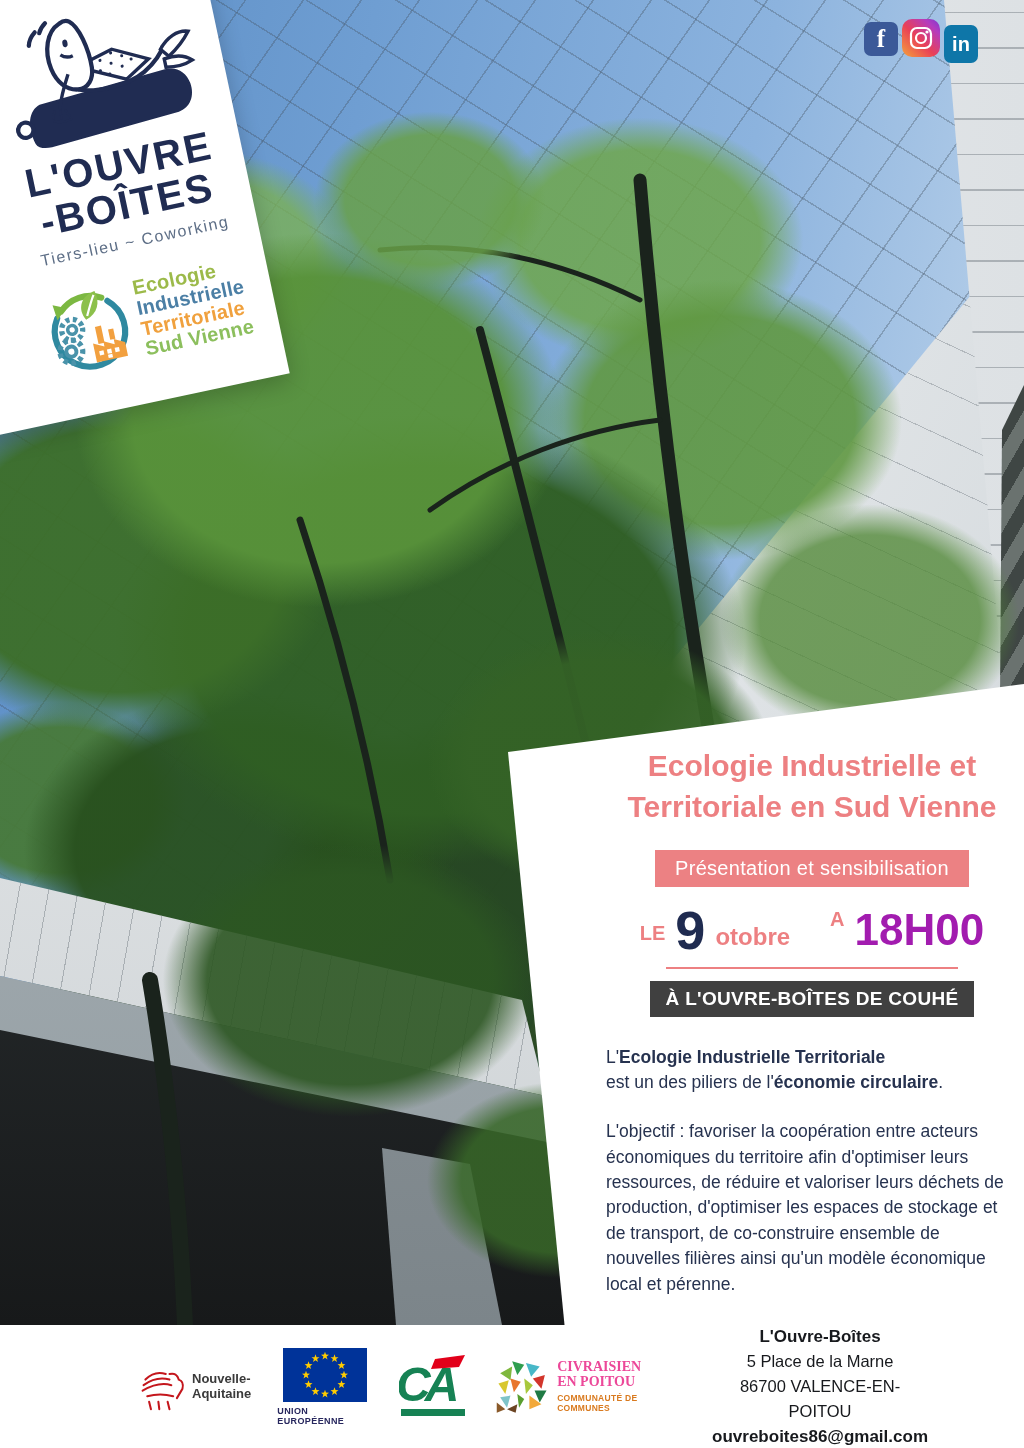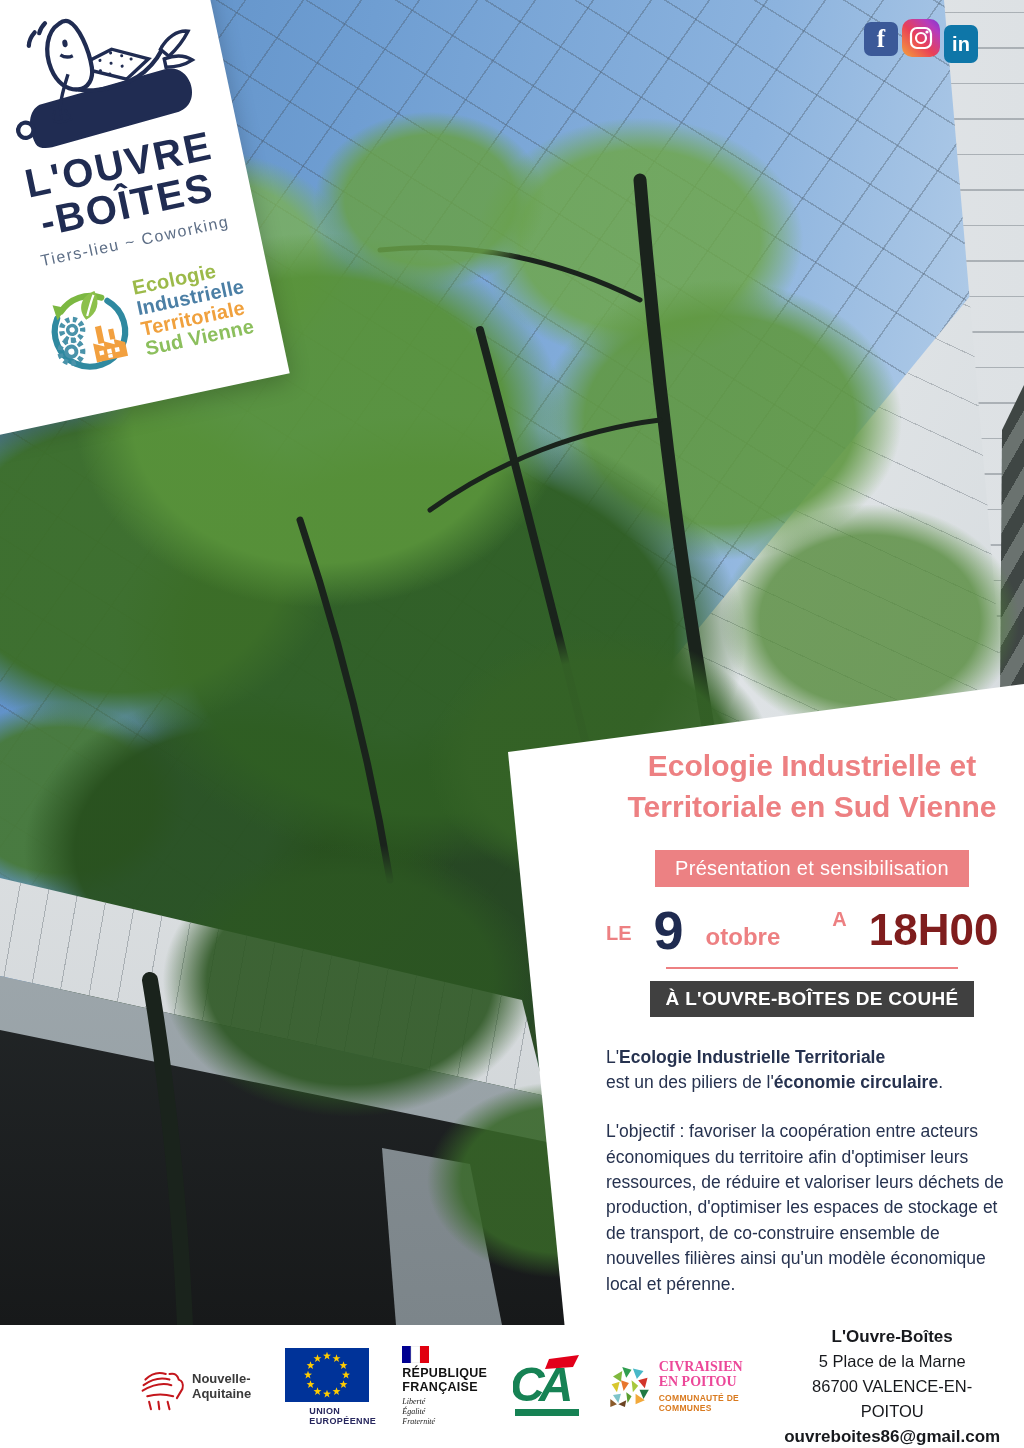--- a/index.html
+++ b/index.html
@@ -90,41 +90,41 @@
 
   
   .panel-bg{position:absolute;left:480px;top:660px;width:544px;height:680px;background:#fff;
       clip-path:polygon(28px 92px,544px 24px,544px 680px,86px 680px);
       filter:drop-shadow(-4px 4px 10px rgba(0,0,0,.22));}
   .panel{position:absolute;left:606px;top:744px;width:412px;}
   .kicker{color:#ED8082;font-size:30px;font-weight:500;text-align:center;letter-spacing:.5px;}
   .title{color:#ED8082;font-size:30px;font-weight:800;text-align:center;line-height:1.36;margin-top:2px;}
   .sub-badge{display:block;width:314px;margin:22px auto 0;background:#EC8183;color:#fff;
       font-size:20px;font-weight:500;text-align:center;padding:7px 0;letter-spacing:.3px;}
-  .date-row{display:flex;align-items:center;gap:22px;margin-top:16px;}
+  .date-row{display:flex;justify-content:center;align-items:center;gap:10px;margin-top:16px;}
   .d-le{color:#ED8082;font-weight:700;font-size:20px;transform:translateY(4px);}
   .d-day{color:#1F2B50;font-weight:800;font-size:54px;line-height:1;}
   .d-month{color:#ED8082;font-weight:700;font-size:24px;transform:translateY(7px);margin-right:30px;}
   .d-at{color:#ED8082;font-weight:700;font-size:20px;transform:translateY(-10px);}
-  .d-time{color:#7f1d1d;font-weight:800;font-size:44px;line-height:1;}
+  .d-time{color:#a21caf;font-weight:800;font-size:44px;line-height:1;}
   .date-hr{width:292px;border:0;border-top:2px solid #ED8082;margin:10px auto 12px;}
   .loc-wrap{text-align:center;}
   .loc-badge{display:inline-block;background:#404040;color:#fff;font-size:19px;font-weight:700;
       padding:7px 16px;letter-spacing:.3px;}
   .body-copy{margin-top:28px;color:#26324f;font-size:17.5px;line-height:1.45;}
   .body-copy p{margin:0 0 24px;}
   .body-copy b{font-weight:700;}
 
   
   .footer{position:absolute;left:0;top:1325px;width:1024px;height:123px;background:#fff;
       display:flex;align-items:center;padding-left:138px;gap:26px;}
   .flogo{display:flex;flex-direction:column;align-items:center;}
   .na{flex-direction:row;align-items:center;gap:4px;}
   .na-text{font-size:13px;font-weight:700;color:#3a3a3a;line-height:1.1;}
-  .eu .cap{margin-top:4px;font-size:9px;font-weight:700;color:#27275e;letter-spacing:.4px;margin-left:32px;}
+  .eu .cap{margin-top:4px;font-size:9px;font-weight:700;color:#27275e;letter-spacing:.4px;}
   .rf{align-items:flex-start;}
   .rf-name{font-size:12.5px;font-weight:800;color:#111;line-height:1.1;letter-spacing:.3px;}
   .rf-motto{margin-top:3px;font-family:"Liberation Serif",serif;font-style:italic;font-size:8px;
       color:#222;line-height:1.25;}
   .civ{flex-direction:row;gap:7px;align-items:center;}
   .civ-name{font-family:"Liberation Serif",serif;font-weight:700;font-size:14px;color:#ec4899;line-height:1.05;}
   .civ-cap{font-size:8.5px;font-weight:700;color:#d97a1f;letter-spacing:.3px;margin-top:3px;}
   .contact{margin-left:auto;margin-right:96px;text-align:center;color:#17191d;font-size:16.5px;line-height:1.5;}
   .contact .c-name,.contact .c-email{font-weight:700;font-size:17px;}
 </style>
@@ -315,36 +315,20 @@
             <polygon points="32.5,39.3 33.5,42.1 36.5,42.2 34.1,44.0 35.0,46.9 32.5,45.2 30.0,46.9 30.9,44.0 28.5,42.2 31.5,42.1" fill="#FFCC00"></polygon>
             <polygon points="25.5,32.3 26.5,35.1 29.5,35.2 27.2,37.0 28.0,39.9 25.5,38.2 23.1,39.9 23.9,37.0 21.6,35.2 24.5,35.1" fill="#FFCC00"></polygon>
             <polygon points="23.0,22.8 24.0,25.6 27.0,25.7 24.6,27.5 25.5,30.4 23.0,28.7 20.5,30.4 21.4,27.5 19.0,25.7 22.0,25.6" fill="#FFCC00"></polygon>
             <polygon points="25.5,13.3 26.5,16.1 29.5,16.2 27.2,18.0 28.0,20.9 25.5,19.2 23.1,20.9 23.9,18.0 21.6,16.2 24.5,16.1" fill="#FFCC00"></polygon>
             <polygon points="32.5,6.3 33.5,9.2 36.5,9.2 34.1,11.1 35.0,13.9 32.5,12.2 30.0,13.9 30.9,11.1 28.5,9.2 31.5,9.2" fill="#FFCC00"></polygon>
           </g>
       </svg>
       <div class="cap">UNION EUROPÉENNE</div>
     </div>
 
-    <div class="flogo rf">
-      <svg width="27" height="17" viewBox="0 0 27 17">
-        <rect x="0" y="0" width="9" height="17" fill="#000091"></rect>
-        <rect x="9" y="0" width="9" height="17" fill="#ffffff" stroke="#ccc" stroke-width=".5"></rect>
-        <rect x="18" y="0" width="9" height="17" fill="#e1000f"></rect>
-      </svg>
-      <div class="rf-name" style="margin-top:4px">
-        <div>RÉPUBLIQUE</div>
-        <div>FRANÇAISE</div>
-      </div>
-      <div class="rf-motto">
-        <div>Liberté</div>
-        <div>Égalité</div>
-        <div>Fraternité</div>
-      </div>
-    </div>
 
     <div class="flogo ca">
       <svg width="70" height="64" viewBox="0 0 70 64">
         <text x="-3" y="46" font-family="Liberation Sans,sans-serif" font-size="48" font-weight="bold" font-style="italic" fill="#168254" letter-spacing="-6">CA</text>
         <polygon points="36,4 66,0 60,12 32,14" fill="#e2001a"></polygon>
         <rect x="2" y="54" width="64" height="7" fill="#168254"></rect>
       </svg>
     </div>
 
     <div class="flogo civ">

